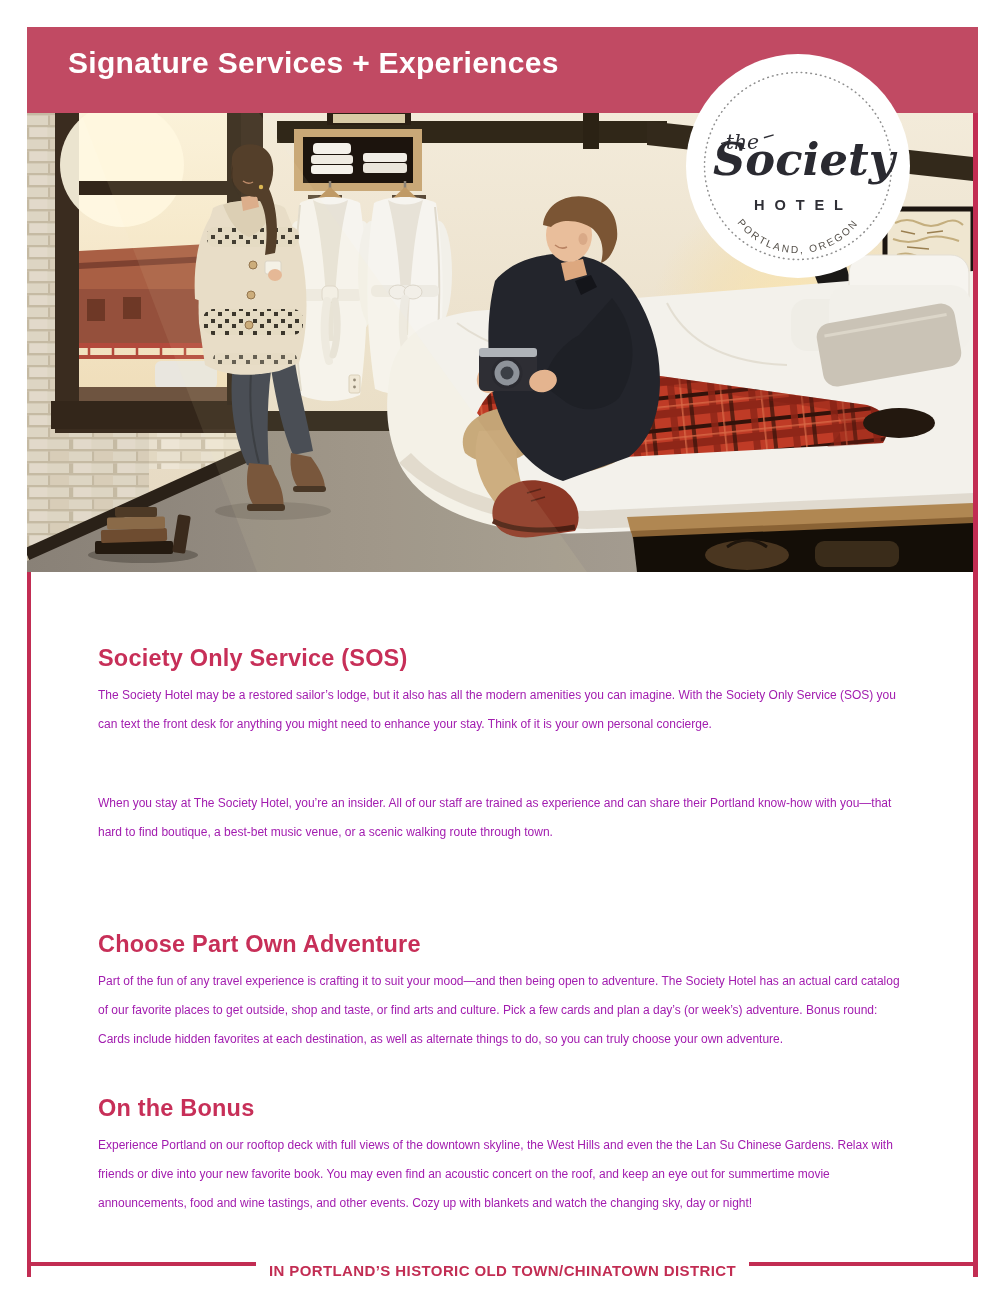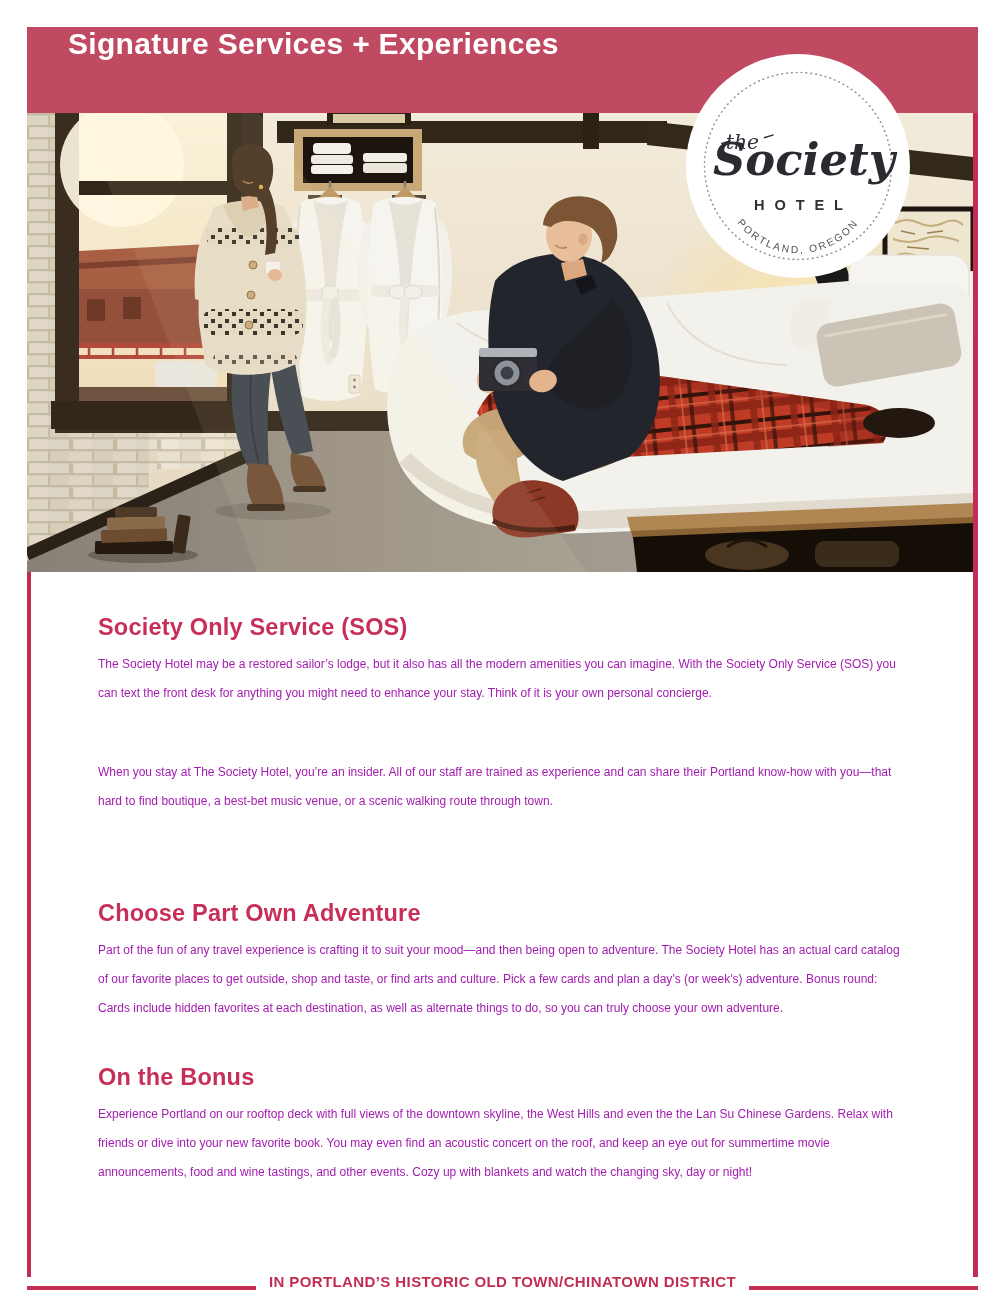--- a/index.html
+++ b/index.html
@@ -7,35 +7,35 @@
     width:1000px;height:1302px;background:#ffffff;position:relative;
     font-family:"Liberation Sans",sans-serif;overflow:hidden;
   }
   .frame{
     position:absolute;left:27px;top:27px;width:951px;height:1250px;
     box-sizing:border-box;border-left:4px solid #C22D53;border-right:5px solid #C22D53;
     z-index:0;
   }
   .band{
     position:absolute;left:27px;top:27px;width:951px;height:86px;background:#C14A63;
-    box-sizing:border-box;display:flex;align-items:flex-start;padding:0 0 14px 41px;z-index:2;
+    box-sizing:border-box;display:flex;align-items:center;padding:0 0 14px 41px;z-index:2;
   }
   .band h1{margin:0;color:#ffffff;font-size:30px;font-weight:bold;letter-spacing:.3px;}
   .photo{
     position:absolute;left:27px;top:113px;width:946px;height:459px;overflow:hidden;z-index:1;
     background:#EDE4D2;
   }
   .logo{position:absolute;left:686px;top:54px;width:224px;height:224px;z-index:3;text-align:right;}
-  .sec{position:absolute;left:98px;width:812px;z-index:1;}
+  .sec{position:absolute;left:98px;width:812px;z-index:1;margin-top:31px;}
   .sec h3{margin:0 0 9px 0;font-size:23.5px;font-weight:bold;color:#C72F58;letter-spacing:.2px;}
   .sec p{margin:0;font-size:12px;line-height:28.8px;color:#a21caf;}
   .s1{top:614px}.s2{top:758px}.s3{top:900px}.s4{top:1064px}
   .footer{
     position:absolute;left:27px;top:1262px;width:951px;height:28px;z-index:2;
-    display:flex;align-items:flex-end;gap:13px;
+    display:flex;align-items:flex-start;gap:13px;
   }
   .footer .line{flex:1;height:4px;background:#C22D53;}
   .footer .txt{color:#C22D53;font-size:15px;font-weight:bold;letter-spacing:.4px;white-space:nowrap;}
 </style>
 </head>
 <body>
 
 <div class="frame"></div>
 
 <div class="band">

